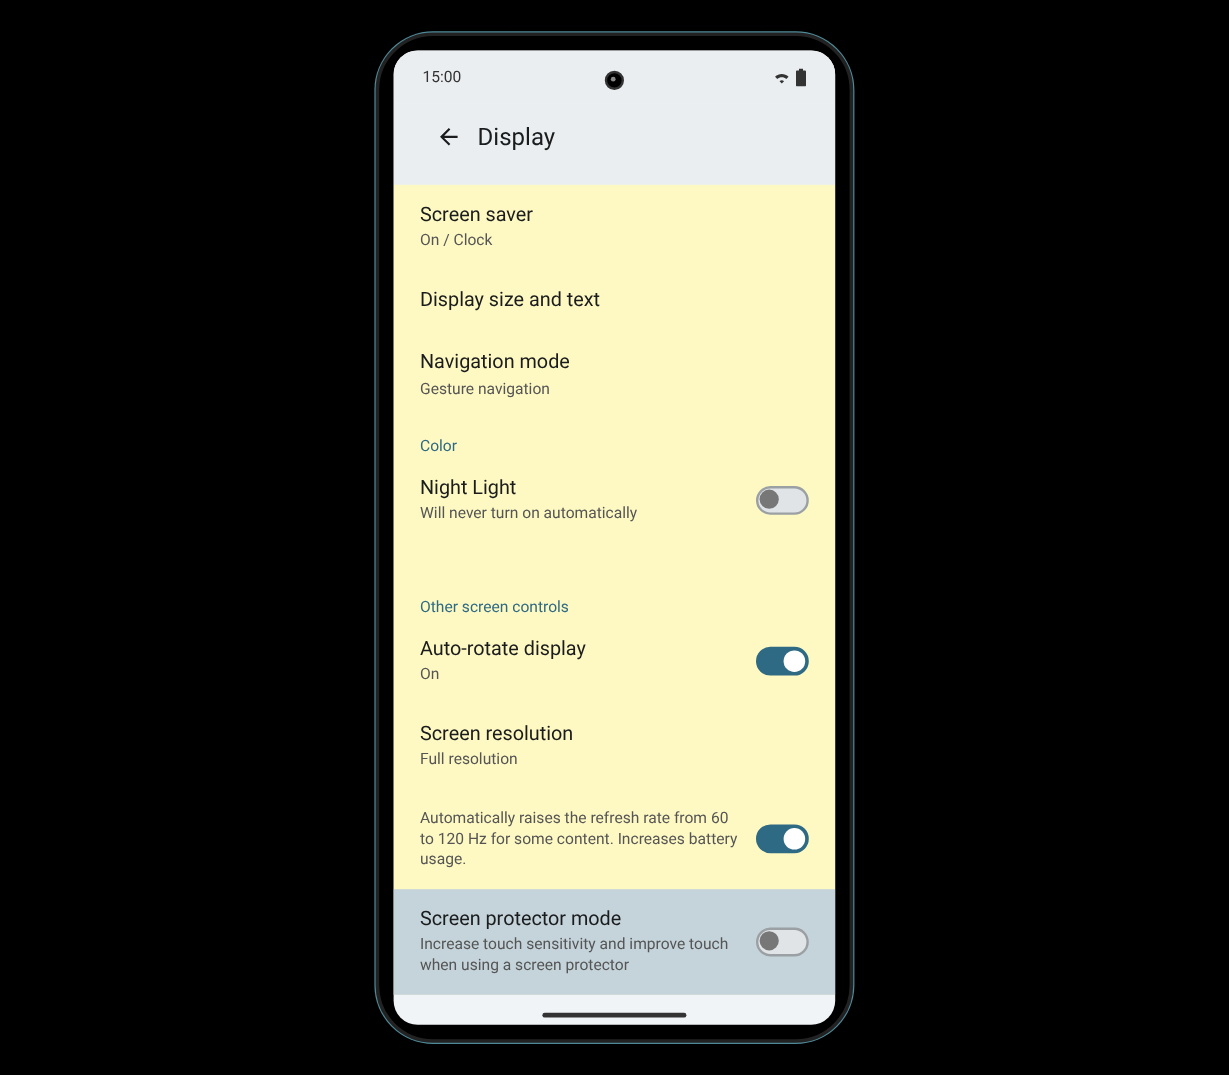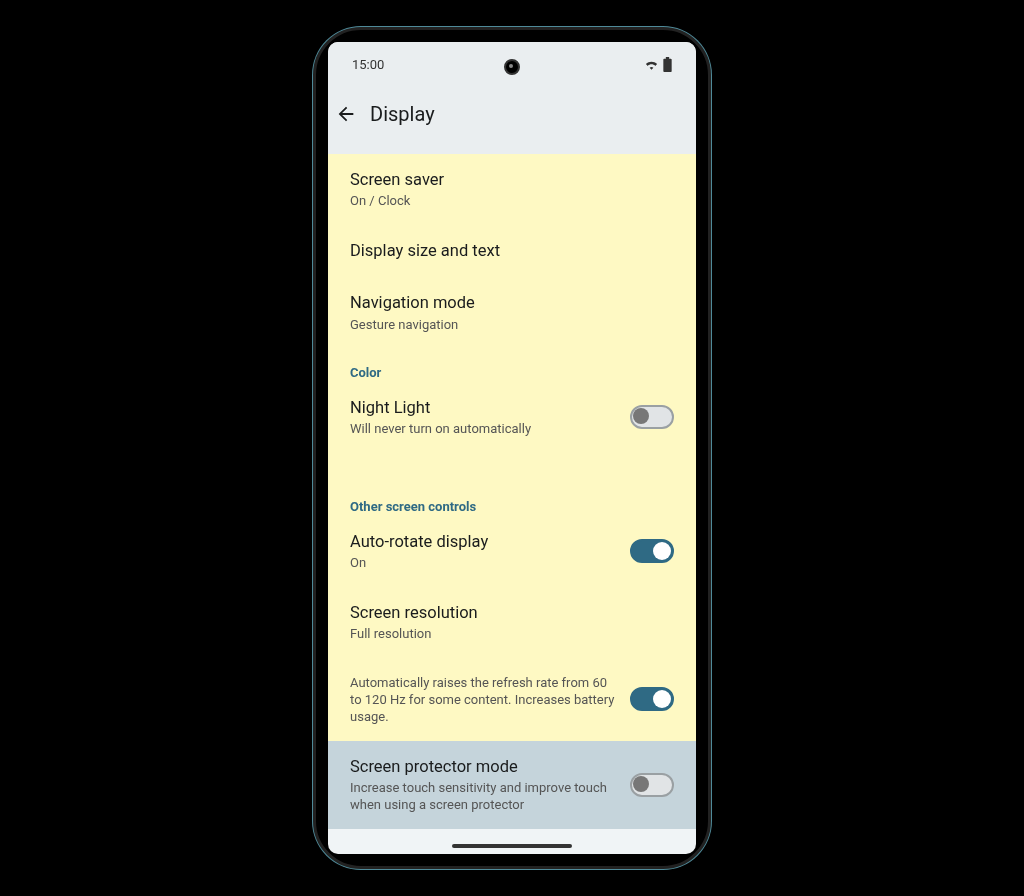--- a/index.html
+++ b/index.html
@@ -18,21 +18,21 @@
     height: 842px;
     background: #000;
     border-radius: 48px;
     position: relative;
     border: 3px solid #222;
     box-shadow: 0 0 0 1px #4f8a99;
   }
   .phone-screen {
     position: absolute;
     top: 12px; left: 12px; right: 12px; bottom: 12px;
-    border-radius: 10px;
+    border-radius: 20px;
     overflow: hidden;
     background: #f0f4f6;
   }
   .camera-hole {
     position: absolute;
     top: 17px;
     left: 50%;
     transform: translateX(-50%);
     width: 16px; height: 16px;
     background: #000;
@@ -52,36 +52,36 @@
     justify-content: space-between;
     padding: 0 24px 0 24px;
     font-size: 13px;
     color: #333;
   }
   .status-icons { display:flex; align-items:center; gap:4px; }
   .header {
     background: #eaeef0;
     display: flex;
     align-items: center;
-    padding: 10px 12px 22px 0;
+    padding: 10px 12px 22px 28px;
   }
   .back-btn { width: 36px; height: 36px; display:flex; align-items:center; justify-content:center; border-radius:50%; }
   .header-title { font-size: 20px; color: #1a1c1d; margin-left: 6px; font-weight: 400;}
   .content { background: #fef9c3; }
   .item {
     padding: 15px 22px;
   }
   .item-row { display:flex; align-items:center; justify-content:space-between; gap:12px;}
   .item-title { font-size: 16.5px; color: #1a1c1d; line-height:1.35;}
   .item-sub { font-size: 13px; color: #555; margin-top: 2px; line-height:1.3;}
   .section-header {
     padding: 16px 22px 2px 22px;
     font-size: 13px;
     color: #2f6a84;
-    font-weight: 700;
+    font-weight: 400;
   }
   .toggle {
     width: 44px; height: 24px; border-radius: 14px;
     position: relative; flex-shrink:0;
   }
   .toggle.off { background: #e1e4e6; border: 2px solid #9aa0a3; }
   .toggle.off .knob {
     position:absolute; left:1px; top:1px;
     width:16px; height:16px; border-radius:50%;
     background:#777;

